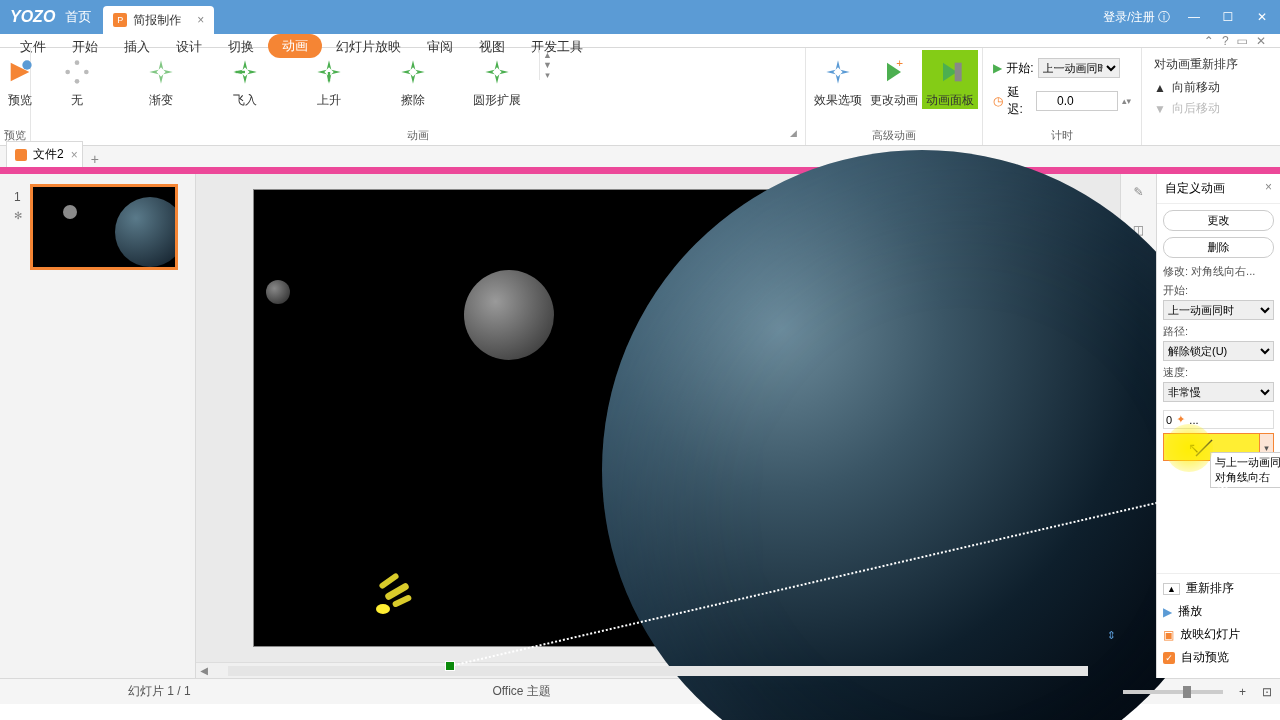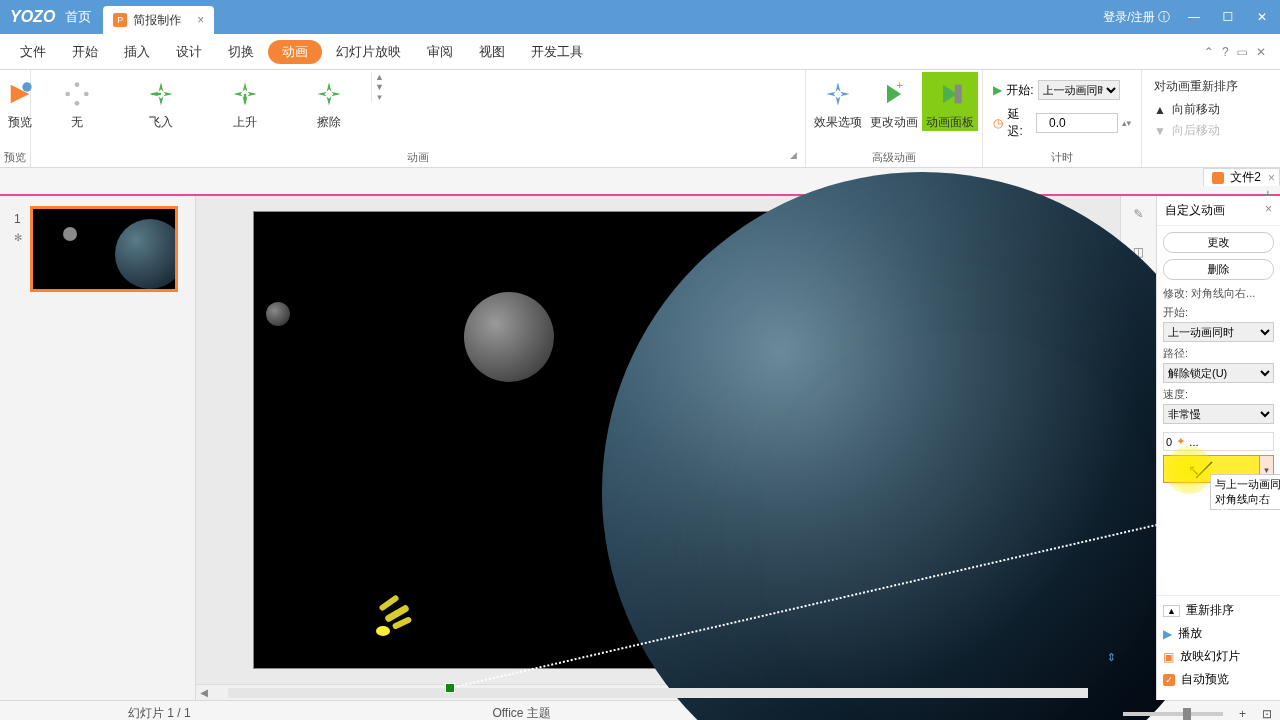--- a/index.html
+++ b/index.html
@@ -8,48 +8,48 @@
 .titlebar { height: 34px; background: #5b9bd5; display: flex; align-items: center; color: #fff; }
 .titlebar .logo { font-weight: bold; font-style: italic; font-size: 16px; padding: 0 10px; }
 .titlebar .home { font-size: 13px; margin-right: 12px; }
 .titlebar .doctab { background: #fff; color: #333; height: 28px; margin-top: 6px; display: flex; align-items: center; padding: 0 10px; border-radius: 4px 4px 0 0; gap: 6px; }
 .titlebar .doctab .ico { width: 14px; height: 14px; background: #f58534; border-radius: 2px; display: flex; align-items: center; justify-content: center; color: #fff; font-size: 9px; }
 .titlebar .doctab .x { color: #888; margin-left: 10px; font-size: 12px; }
 .titlebar .spacer { flex: 1; }
 .titlebar .right { display: flex; align-items: center; gap: 14px; padding-right: 8px; }
 .titlebar .winbtn { width: 20px; text-align: center; cursor: pointer; }
 
-.menubar { height: 36px; background: #fff; border-bottom: 1px solid #d9d9d9; display: flex; align-items: center; padding: 0 8px; gap: 2px; }
+.menubar { height: 14px; background: #fff; border-bottom: 1px solid #d9d9d9; display: flex; align-items: flex-start; padding: 0 8px; gap: 2px; }
 .menubar .mitem { padding: 4px 12px; font-size: 13px; color: #333; cursor: pointer; border-radius: 3px; }
 .menubar .mitem.active { background: #f58534; color: #fff; border-radius: 12px; padding: 3px 14px; }
 .menubar .mspacer { flex: 1; }
 .menubar .mright { display: flex; gap: 8px; color: #888; padding-right: 6px; }
 
 .ribbon { height: 98px; background: #fff; border-bottom: 1px solid #d9d9d9; display: flex; }
 .rgroup { border-right: 1px solid #e5e5e5; display: flex; flex-direction: column; padding: 2px 4px 0 4px; }
 .rgroup .items { flex: 1; display: flex; align-items: flex-start; }
 .rgroup .glabel { text-align: center; font-size: 11px; color: #666; padding: 2px 0; position: relative; }
 .rgroup .glabel .dlg { position: absolute; right: 4px; top: 2px; color: #999; font-size: 9px; }
 .rbtn { width: 84px; text-align: center; padding-top: 6px; cursor: pointer; }
 .rbtn.narrow { width: 48px; }
 .rbtn .ic { width: 32px; height: 32px; margin: 0 auto 4px; display: flex; align-items: center; justify-content: center; }
 .rbtn .lbl { font-size: 12px; color: #333; }
 .rbtn.sel { background: #84cc16; }
 .gallery-scroll { width: 16px; display: flex; flex-direction: column; justify-content: space-around; border-left: 1px solid #e5e5e5; }
 .gallery-scroll div { font-size: 9px; color: #888; text-align: center; cursor: pointer; }
 .startbox { display: flex; flex-direction: column; gap: 6px; padding: 8px 6px 0 6px; width: 150px; }
 .startbox .row { display: flex; align-items: center; gap: 4px; font-size: 12px; }
-.startbox .row input { width: 82px; height: 20px; border: 1px solid #ccc; padding: 0 12px; font-size: 12px; }
+.startbox .row input { width: 82px; height: 20px; border: 1px solid #ccc; padding: 0 20px; font-size: 12px; }
 .startbox .row select { width: 82px; height: 20px; border: 1px solid #ccc; font-size: 11px; }
 .reorder { padding: 6px 8px 0 8px; font-size: 12px; width: 130px; }
 .reorder .hdr { color: #333; margin-bottom: 6px; }
 .reorder .ln { display: flex; align-items: center; gap: 6px; margin-bottom: 4px; color: #333; }
 .reorder .ln.disabled { color: #bbb; }
 
-.filetabs { height: 28px; background: #f5f5f5; border-bottom: 2px solid #ec4899; display: flex; align-items: flex-end; padding-left: 6px; flex-direction: column; }
+.filetabs { height: 28px; background: #f5f5f5; border-bottom: 7px solid #ec4899; display: flex; align-items: flex-end; padding-left: 6px; }
 .filetabs .ftab { background: #fff; border: 1px solid #d9d9d9; border-bottom: none; height: 26px; display: flex; align-items: center; padding: 0 18px 0 8px; gap: 6px; font-size: 12px; position: relative; }
 .filetabs .ftab .ico { width: 12px; height: 12px; background: #f58534; border-radius: 2px; }
 .filetabs .ftab .x { color: #999; position: absolute; right: 4px; }
 .filetabs .add { padding: 0 8px; color: #888; cursor: pointer; font-size: 14px; }
 
 .workspace { display: flex; height: 504px; }
 .thumbs { width: 196px; background: #f3f3f3; border-right: 1px solid #d9d9d9; padding: 10px 8px; }
 .thumb { border: 3px solid #f58534; width: 148px; height: 86px; background: #000; margin-left: 22px; position: relative; overflow: hidden; }
 .thumb-num { position: absolute; left: 6px; top: 6px; font-size: 12px; color: #555; }
 .thumb-star { position: absolute; left: 6px; top: 26px; font-size: 10px; color: #888; }
@@ -172,20 +172,33 @@
                 <circle cx="12" cy="20" r="2"></circle>
                 <circle cx="4" cy="12" r="2"></circle>
               </g>
             </svg>
           </div>
           <div class="lbl">无</div>
         </div>
       <div class="rbtn">
           <div class="ic">
             <svg class="ani" viewBox="0 0 24 24">
+              <g fill="#4caf50" opacity="0.7">
+                <polygon points="12,2 14,10 12,8 10,10"></polygon>
+                <polygon points="22,12 14,14 16,12 14,10"></polygon>
+                <polygon points="12,22 10,14 12,16 14,14"></polygon>
+                <polygon points="2,12 10,10 8,12 10,14"></polygon>
+              </g>
+            </svg>
+          </div>
+          <div class="lbl">渐变</div>
+        </div>
+      <div class="rbtn">
+          <div class="ic">
+            <svg class="ani" viewBox="0 0 24 24">
               <g fill="#4caf50">
                 <polygon points="12,2 14,10 12,8 10,10"></polygon>
                 <polygon points="22,12 14,14 16,12 14,10"></polygon>
                 <polygon points="12,22 10,14 12,16 14,14"></polygon>
                 <polygon points="2,12 10,10 8,12 10,14"></polygon>
               </g>
               <line x1="4" y1="12" x2="12" y2="12" stroke="#4caf50" stroke-width="2"></line>
             </svg>
           </div>
           <div class="lbl">飞入</div>
@@ -209,20 +222,33 @@
             <svg class="ani" viewBox="0 0 24 24">
               <g fill="#4caf50">
                 <polygon points="12,2 14,10 12,8 10,10"></polygon>
                 <polygon points="22,12 14,14 16,12 14,10"></polygon>
                 <polygon points="12,22 10,14 12,16 14,14"></polygon>
                 <polygon points="2,12 10,10 8,12 10,14"></polygon>
               </g>
             </svg>
           </div>
           <div class="lbl">擦除</div>
+        </div>
+      <div class="rbtn">
+          <div class="ic">
+            <svg class="ani" viewBox="0 0 24 24">
+              <g fill="#4caf50">
+                <polygon points="12,2 14,10 12,8 10,10"></polygon>
+                <polygon points="22,12 14,14 16,12 14,10"></polygon>
+                <polygon points="12,22 10,14 12,16 14,14"></polygon>
+                <polygon points="2,12 10,10 8,12 10,14"></polygon>
+              </g>
+            </svg>
+          </div>
+          <div class="lbl">圆形扩展</div>
         </div>
       <div class="gallery-scroll">
           <div>▲</div>
           <div>▼</div>
           <div>▾</div>
         </div>
     </div>
     <div class="glabel"><span>动画</span><span class="dlg">◢</span></div>
   </div>
 

